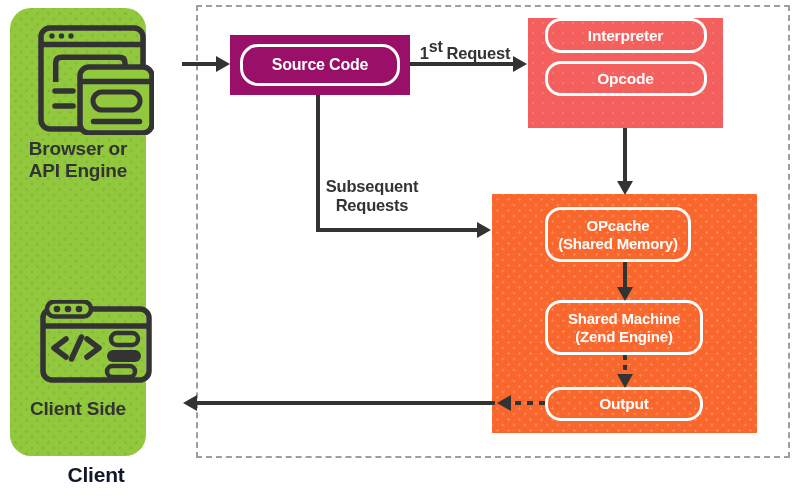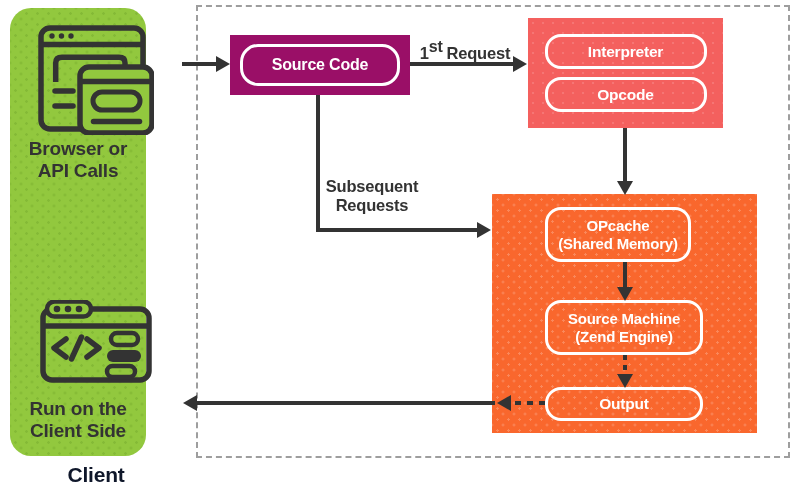--- a/index.html
+++ b/index.html
@@ -46,21 +46,21 @@
   .source-box {
     left: 230px; top: 35px; width: 180px; height: 60px;
     background: #9A0F67;
     display: flex; align-items: center; justify-content: center;
   }
   .interp-box {
     left: 528px; top: 18px; width: 195px; height: 110px;
     background-color: #F4605E;
     background-image: radial-gradient(circle, rgba(255,255,255,0.14) 1.1px, transparent 1.4px);
     background-size: 10px 10px;
-    display: flex; flex-direction: column; justify-content: center; gap: 8px;
+    display: flex; flex-direction: column; justify-content: flex-start; gap: 8px;
     align-items: center;
   }
   .orange-box {
     left: 492px; top: 194px; width: 265px; height: 239px;
     background-color: #F9672D;
     background-image:
       radial-gradient(circle, rgba(255,255,255,0.22) 1.1px, transparent 1.4px),
       radial-gradient(circle, rgba(255,255,255,0.22) 1.1px, transparent 1.4px);
     background-size: 11px 11px, 11px 11px;
     background-position: 0 0, 5.5px 5.5px;
@@ -113,40 +113,39 @@
       <line class="icon-stroke" x1="17" y1="66" x2="35" y2="66" stroke-width="5.5" stroke-linecap="round"></line>
       <line class="icon-stroke" x1="17" y1="81" x2="35" y2="81" stroke-width="5.5" stroke-linecap="round"></line>
       <rect x="42" y="42" width="72" height="66" rx="9" fill="#92C83E" stroke="#333333" stroke-width="5.5"></rect>
       <line class="icon-stroke" x1="42" y1="56.5" x2="114" y2="56.5" stroke-width="5.5"></line>
       <rect class="icon-stroke" x="55" y="67" width="47" height="18" rx="9" stroke-width="5"></rect>
       <line class="icon-stroke" x1="55.5" y1="96.5" x2="101.5" y2="96.5" stroke-width="5.5" stroke-linecap="round"></line>
     </svg>
 
     <div class="abs panel-caption" style="top:130px;">
       <span class="caption-line">Browser or</span>
-      <span class="caption-line">API Calls</span>
+      <span class="caption-line">API Engine</span>
     </div>
 
     <svg class="abs" style="left:30px; top:292px;" width="112" height="84" viewBox="0 0 112 84">
       <rect class="icon-stroke" x="3" y="9" width="106" height="71" rx="9" stroke-width="5.5"></rect>
       <line class="icon-stroke" x1="3" y1="26" x2="109" y2="26" stroke-width="5.5"></line>
       <rect x="7" y="1.5" width="44" height="15" rx="7.5" fill="#92C83E" stroke="#333333" stroke-width="4.5"></rect>
       <circle cx="17" cy="9" r="3.3" fill="#333333"></circle>
       <circle cx="28" cy="9" r="3.3" fill="#333333"></circle>
       <circle cx="39" cy="9" r="3.3" fill="#333333"></circle>
       <path class="icon-stroke" d="M 26 39 L 14 48 L 26 57" stroke-width="5.5" stroke-linecap="round" stroke-linejoin="round"></path>
       <path class="icon-stroke" d="M 31.5 59 L 41.5 37" stroke-width="5.5" stroke-linecap="round"></path>
       <path class="icon-stroke" d="M 47 39 L 59 48 L 47 57" stroke-width="5.5" stroke-linecap="round" stroke-linejoin="round"></path>
       <rect class="icon-stroke" x="71" y="33" width="27" height="12" rx="6" stroke-width="4.5"></rect>
       <rect x="67" y="50" width="34" height="12" rx="6" fill="#333333"></rect>
       <rect class="icon-stroke" x="67" y="66" width="28" height="11" rx="5.5" stroke-width="4.5"></rect>
     </svg>
 
     <div class="abs panel-caption" style="top:390px;">
-      <span class="caption-line">Run on the</span>
       <span class="caption-line">Client Side</span>
     </div>
   </div>
 
   <div class="abs footer-label" style="left:10px; top:463px; width:172px;">Client</div>
 
   <div class="abs node-box source-box">
     <div class="pill source-pill">
       <span class="pill-line">Source Code</span>
     </div>
@@ -160,21 +159,21 @@
       <span class="pill-line">Opcode</span>
     </div>
   </div>
 
   <div class="abs node-box orange-box">
     <div class="abs pill opcache-pill">
       <span class="pill-line">OPcache</span>
       <span class="pill-line">(Shared Memory)</span>
     </div>
     <div class="abs pill vm-pill">
-      <span class="pill-line">Source Machine</span>
+      <span class="pill-line">Shared Machine</span>
       <span class="pill-line">(Zend Engine)</span>
     </div>
     <div class="abs pill output-pill">
       <span class="pill-line">Output</span>
     </div>
   </div>
 
   <div class="abs arrow-label first-request-label">
     <span>1</span><sup>st</sup><span class="first-request-rest">Request</span>
   </div>

